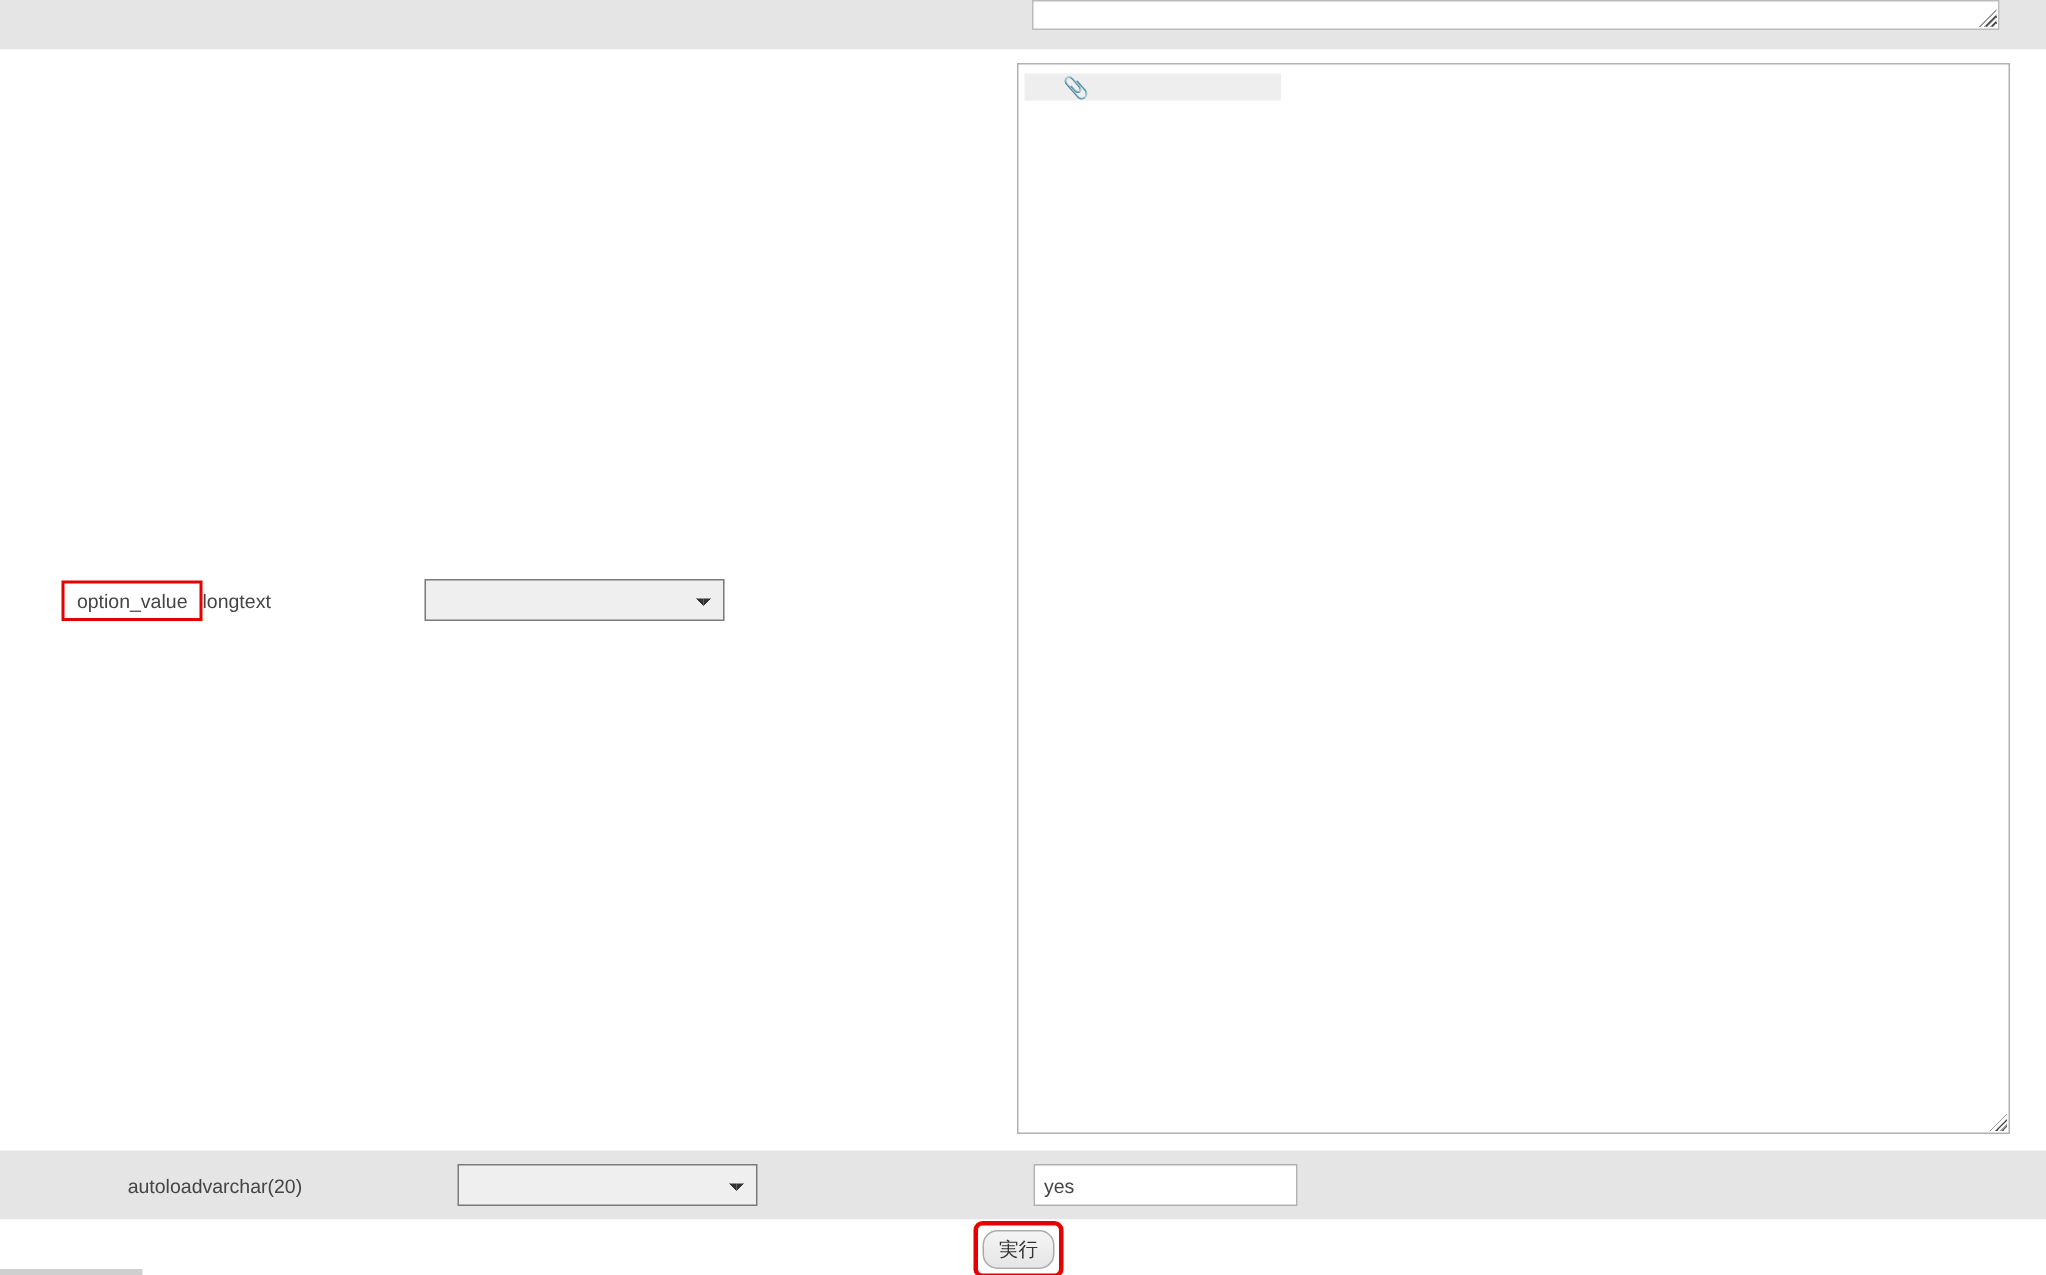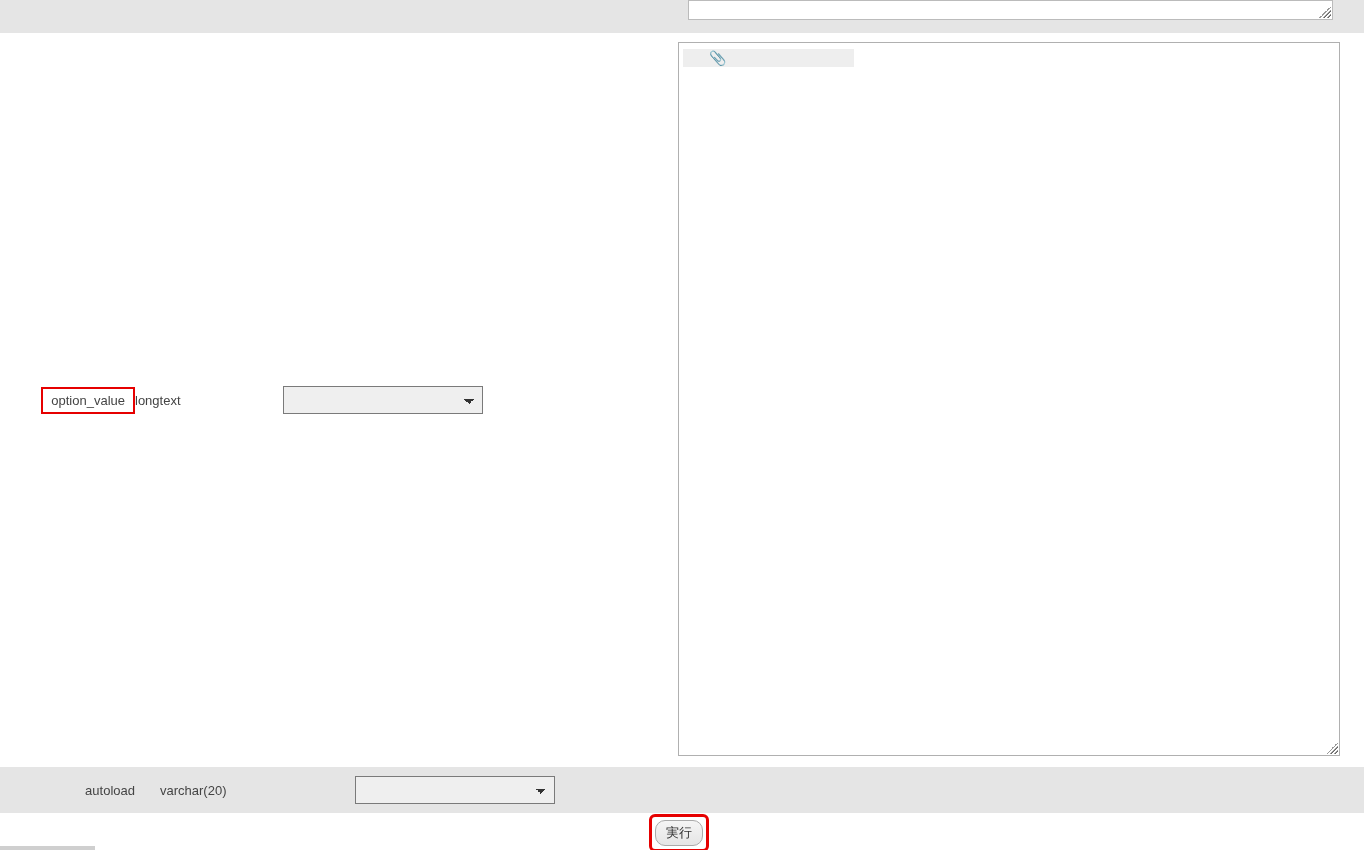--- a/index.html
+++ b/index.html
@@ -10,21 +10,21 @@
     background: #fff;
     width: 1364px;
     height: 850px;
     overflow: hidden;
     position: relative;
   }
   .row {
     display: flex;
     align-items: flex-start;
   }
-  .row.gray { background: #e5e5e5; gap: 25px; }
+  .row.gray { background: #e5e5e5; }
   .row.white { background: #fff; }
 
   .top-row {
     height: 33px;
     padding-left: 688px;
     padding-right: 13px;
     padding-bottom: 13px;
   }
   .top-textarea {
     width: 645px;
@@ -212,20 +212,23 @@
     <span>autoload</span>
   </div>
   <div class="col2">
     <span>varchar(20)</span>
   </div>
   <div class="col3">
     <select class="function-select" value="">
       <option></option>
     </select>
   </div>
+  <div class="col4">
+    <input type="text" class="text-input" value="yes" style="">
+  </div>
 </div>
 
 <div class="row white submit-row">
   <span class="submit-highlight">
     <button class="submit-btn">実行</button>
   </span>
 </div>
 
 <div class="bottom-bar"></div>
 

